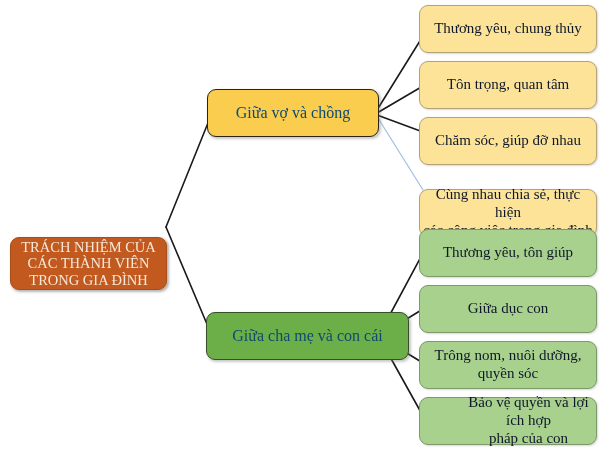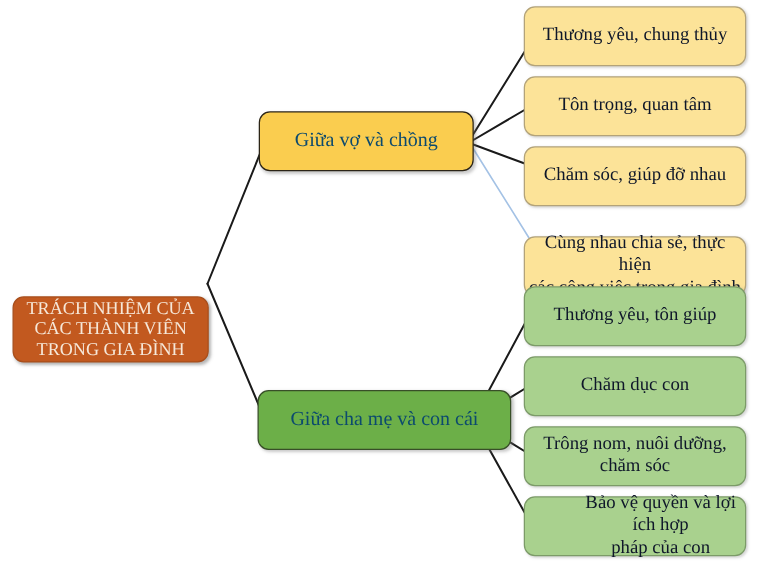--- a/index.html
+++ b/index.html
@@ -143,24 +143,24 @@
   </div>
   <div class="box leaf yellow p4">
     <span>Cùng nhau chia sẻ, thực hiện
 các công việc trong gia đình</span>
   </div>
 
   <div class="box leaf green p5">
     <span>Thương yêu, tôn giúp</span>
   </div>
   <div class="box leaf green p6">
-    <span>Chăm dục con</span>
+    <span>Giữa dục con</span>
   </div>
   <div class="box leaf green p7">
     <span>Trông nom, nuôi dưỡng,
-chăm sóc</span>
+quyền sóc</span>
   </div>
   <div class="box leaf green p8">
     <span>Bảo vệ quyền và lợi ích hợp
 pháp của con</span>
   </div>
 
 </div>
 
 </body></html>

